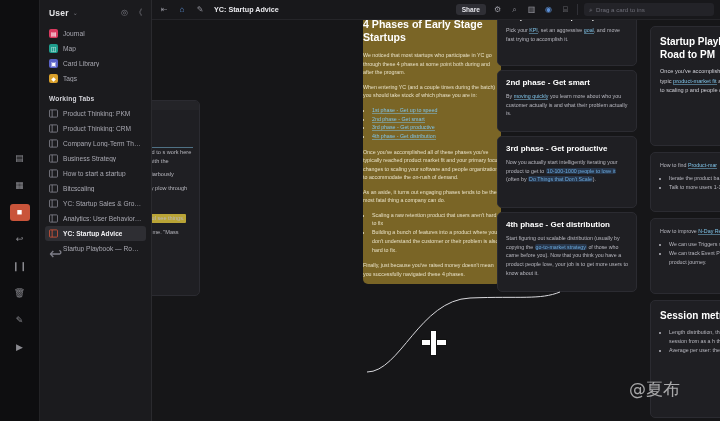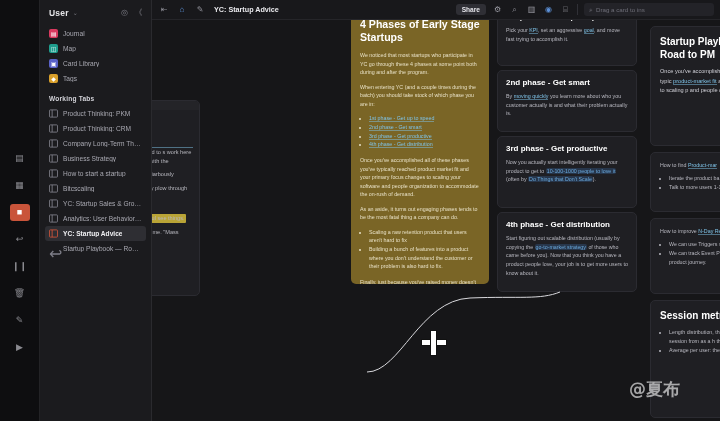--- a/index.html
+++ b/index.html
@@ -93,21 +93,21 @@
   .hl { background: #b9a436; color: #20200c; padding: 0 1px; border-radius: 1px; }
 
   
   #c-resource { left: 96px; top: 100px; width: 104px; height: 196px; background: #1f1f23; border:1px solid #2b2b31; z-index: 8; padding: 0; }
   #c-resource .rbar { height: 9px; background: #242428; }
   #c-resource .rin { padding: 4px 6px; }
   #c-resource .rtitle { color:#fff; font-size: 10.5px; font-weight: bold; margin: 10px 0 5px; }
   #c-resource p { font-size: 5.6px; color: #b6b6bd; line-height: 1.55; margin-bottom: 5px; }
 
   
-  #c-phases { left: 351px; top: 8px; width: 138px; height: 276px; z-index: 10; padding: 10px 9px; }
+  #c-phases { left: 363px; top: 8px; width: 138px; height: 276px; z-index: 10; padding: 10px 0; }
   #c-phases .notch { position:absolute; left:0; top:0; width: 30px; height: 10px; background:#1b1b1e; }
   #c-phases h1 { font-size: 10.6px; line-height: 1.25; color:#fff; font-weight:bold; margin-bottom: 7px; }
   #c-phases p { font-size: 5.3px; line-height: 1.6; color:#e8e1c6; margin-bottom: 6px; }
   #c-phases ul { margin: 0 0 7px 9px; }
   #c-phases li { font-size: 5.3px; line-height: 1.65; color:#e8e1c6; list-style: disc; }
 
   
   .rc { left: 497px; width: 140px; z-index: 12; padding: 7px 8px; }
   .rc h2 { font-size: 8px; color:#fff; font-weight:bold; margin-bottom: 5px; }
   .rc p { font-size: 5.3px; line-height: 1.65; color:#b9b9c1; }
@@ -147,21 +147,21 @@
   .wire { position:absolute; left:0; top:0; width:720px; height:421px; z-index:16; pointer-events:none; }
 
   
   .cursor { position: absolute; left: 421px; top: 330px; z-index: 50; }
   .cursor .bar { position:absolute; background:#fff; border:1px solid #111; }
   .cursor .h { left:0; top:9px; width:26px; height:7px; }
   .cursor .v { left:9px; top:0; width:7px; height:26px; }
 
   .watermark {
     position: absolute; left: 629px; top: 378px; z-index: 60;
-    color: rgba(255,255,255,.62); font-size: 17px; font-weight: bold;
+    color: rgba(255,255,255,.62); font-size: 17px; font-weight: normal;
     font-family: "DejaVu Sans", sans-serif;
   }
   .chip { display:inline-block; background:#3a3a41; border-radius:2px; width:16px; height:4px; }
 </style>
 </head>
 <body>
 
 <div id="app">
 
   <div class="canvas"></div>

